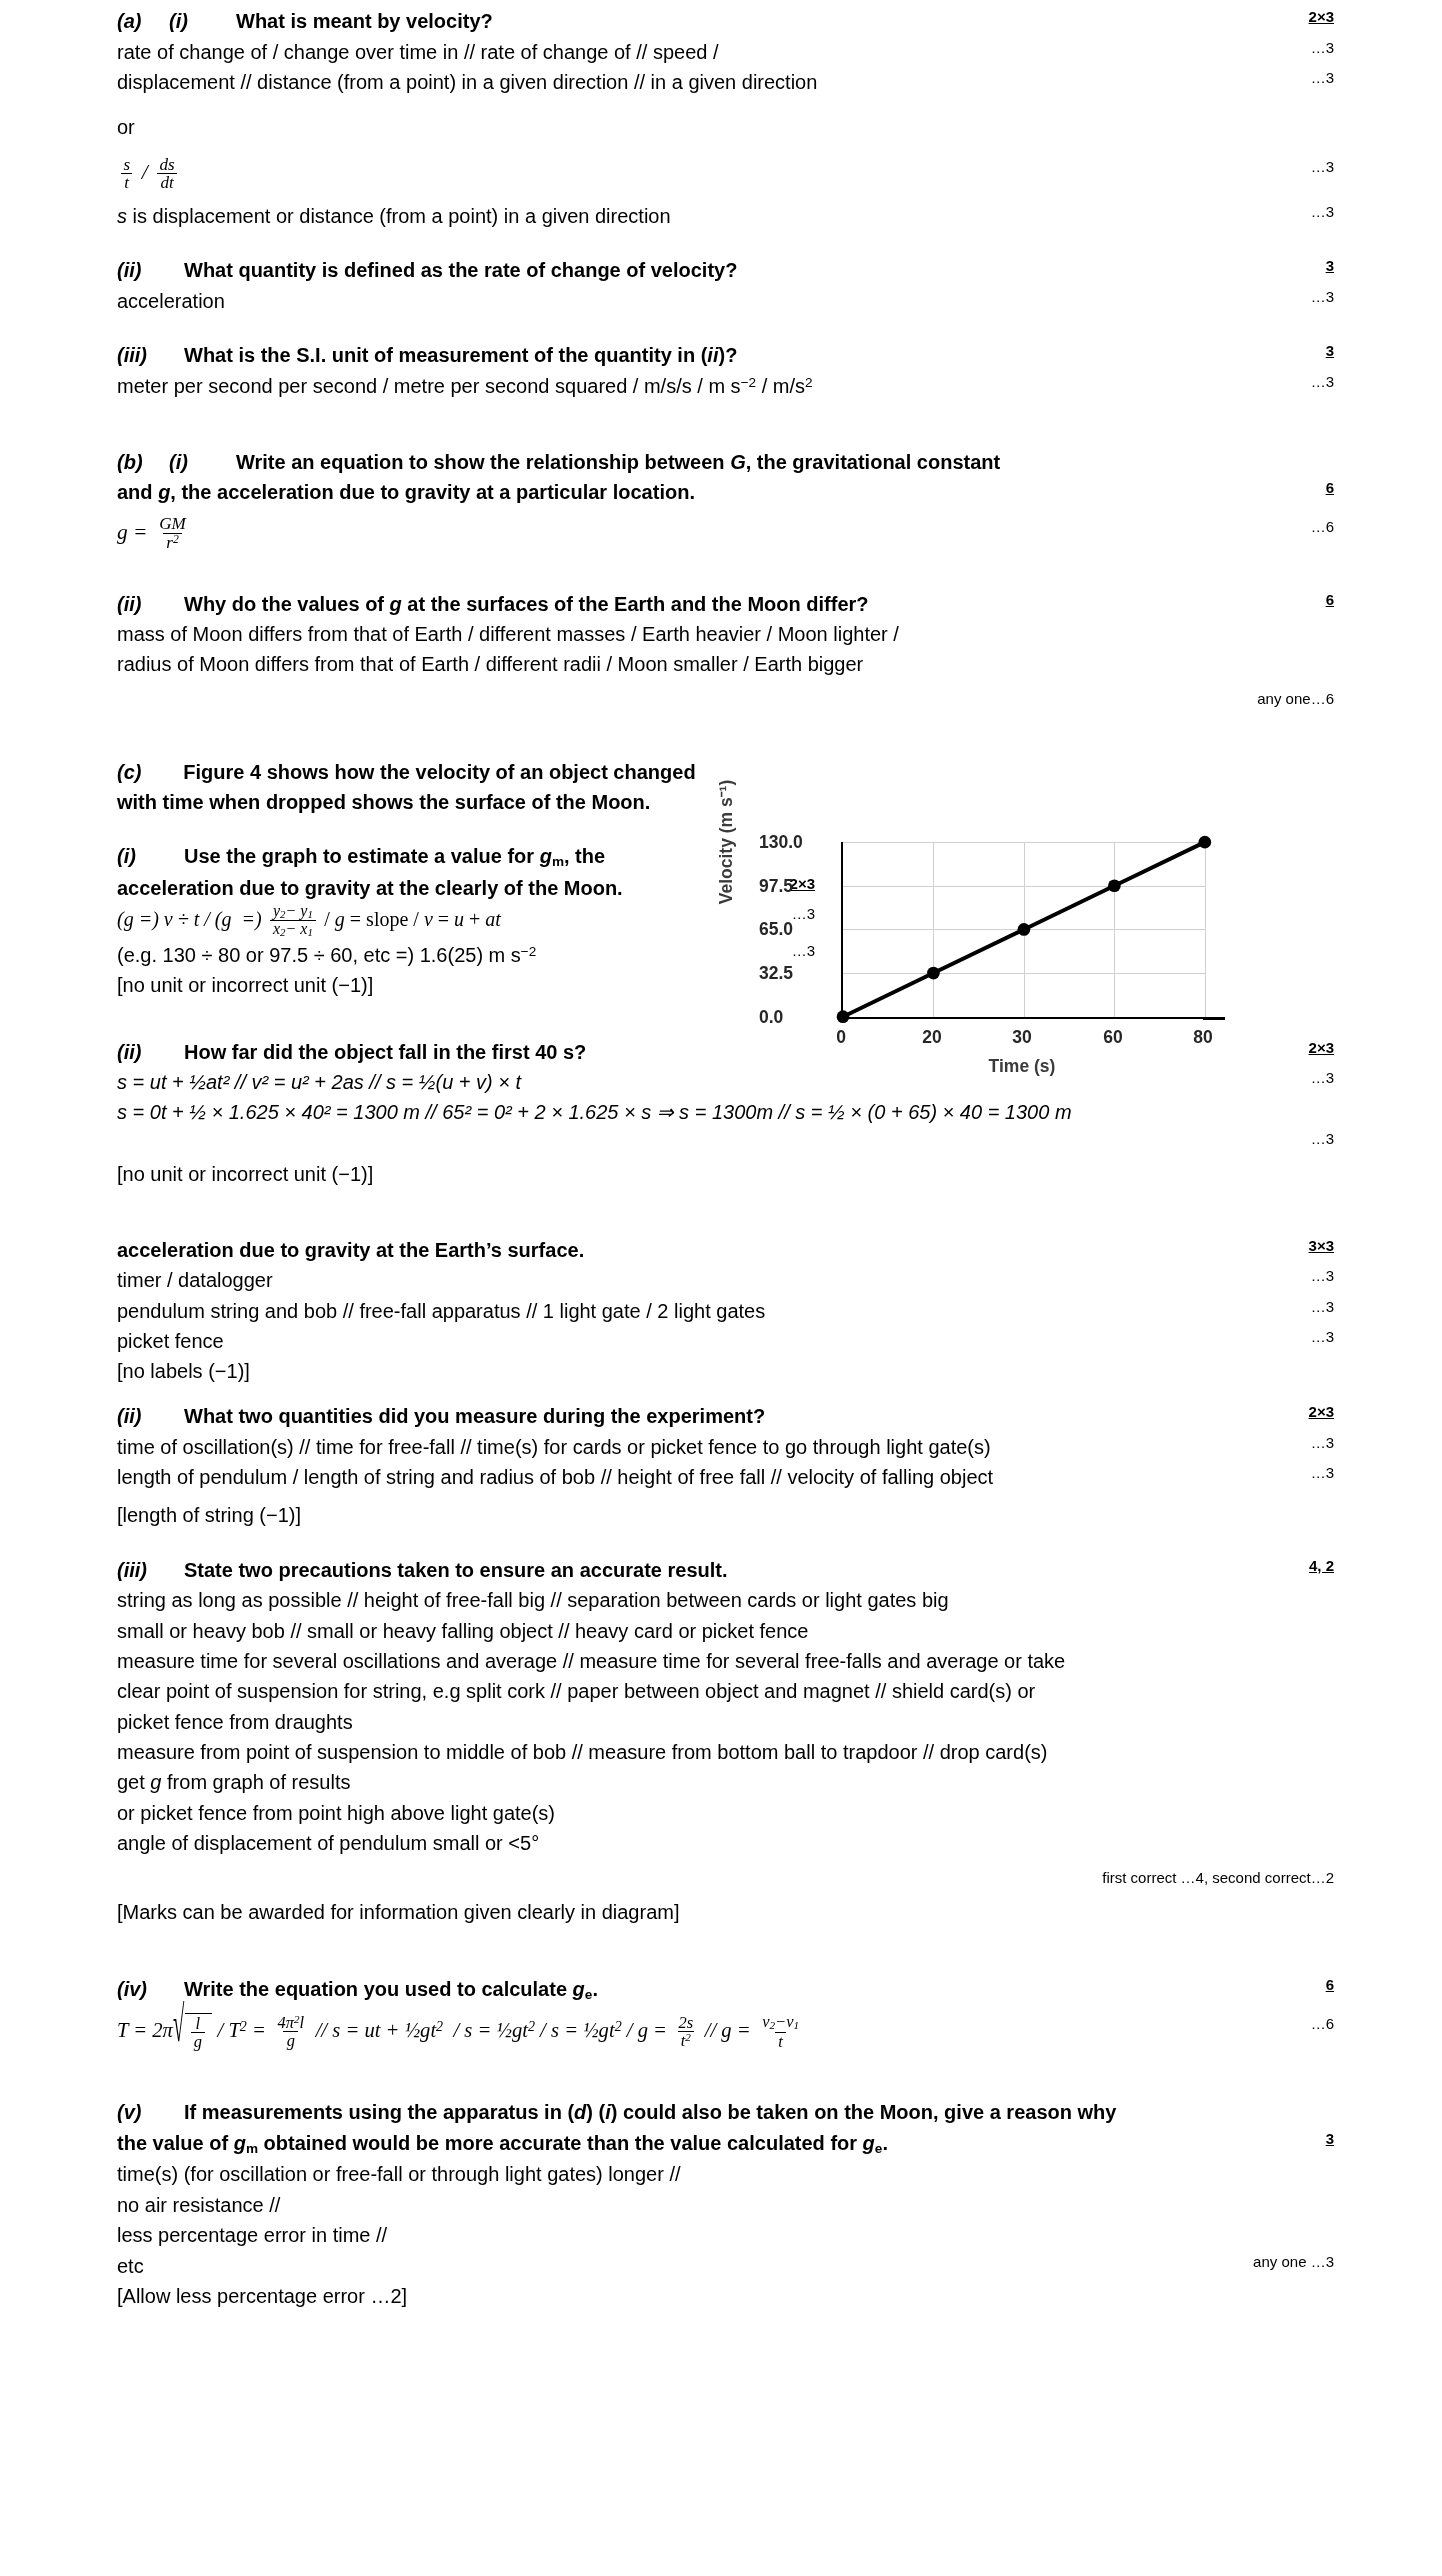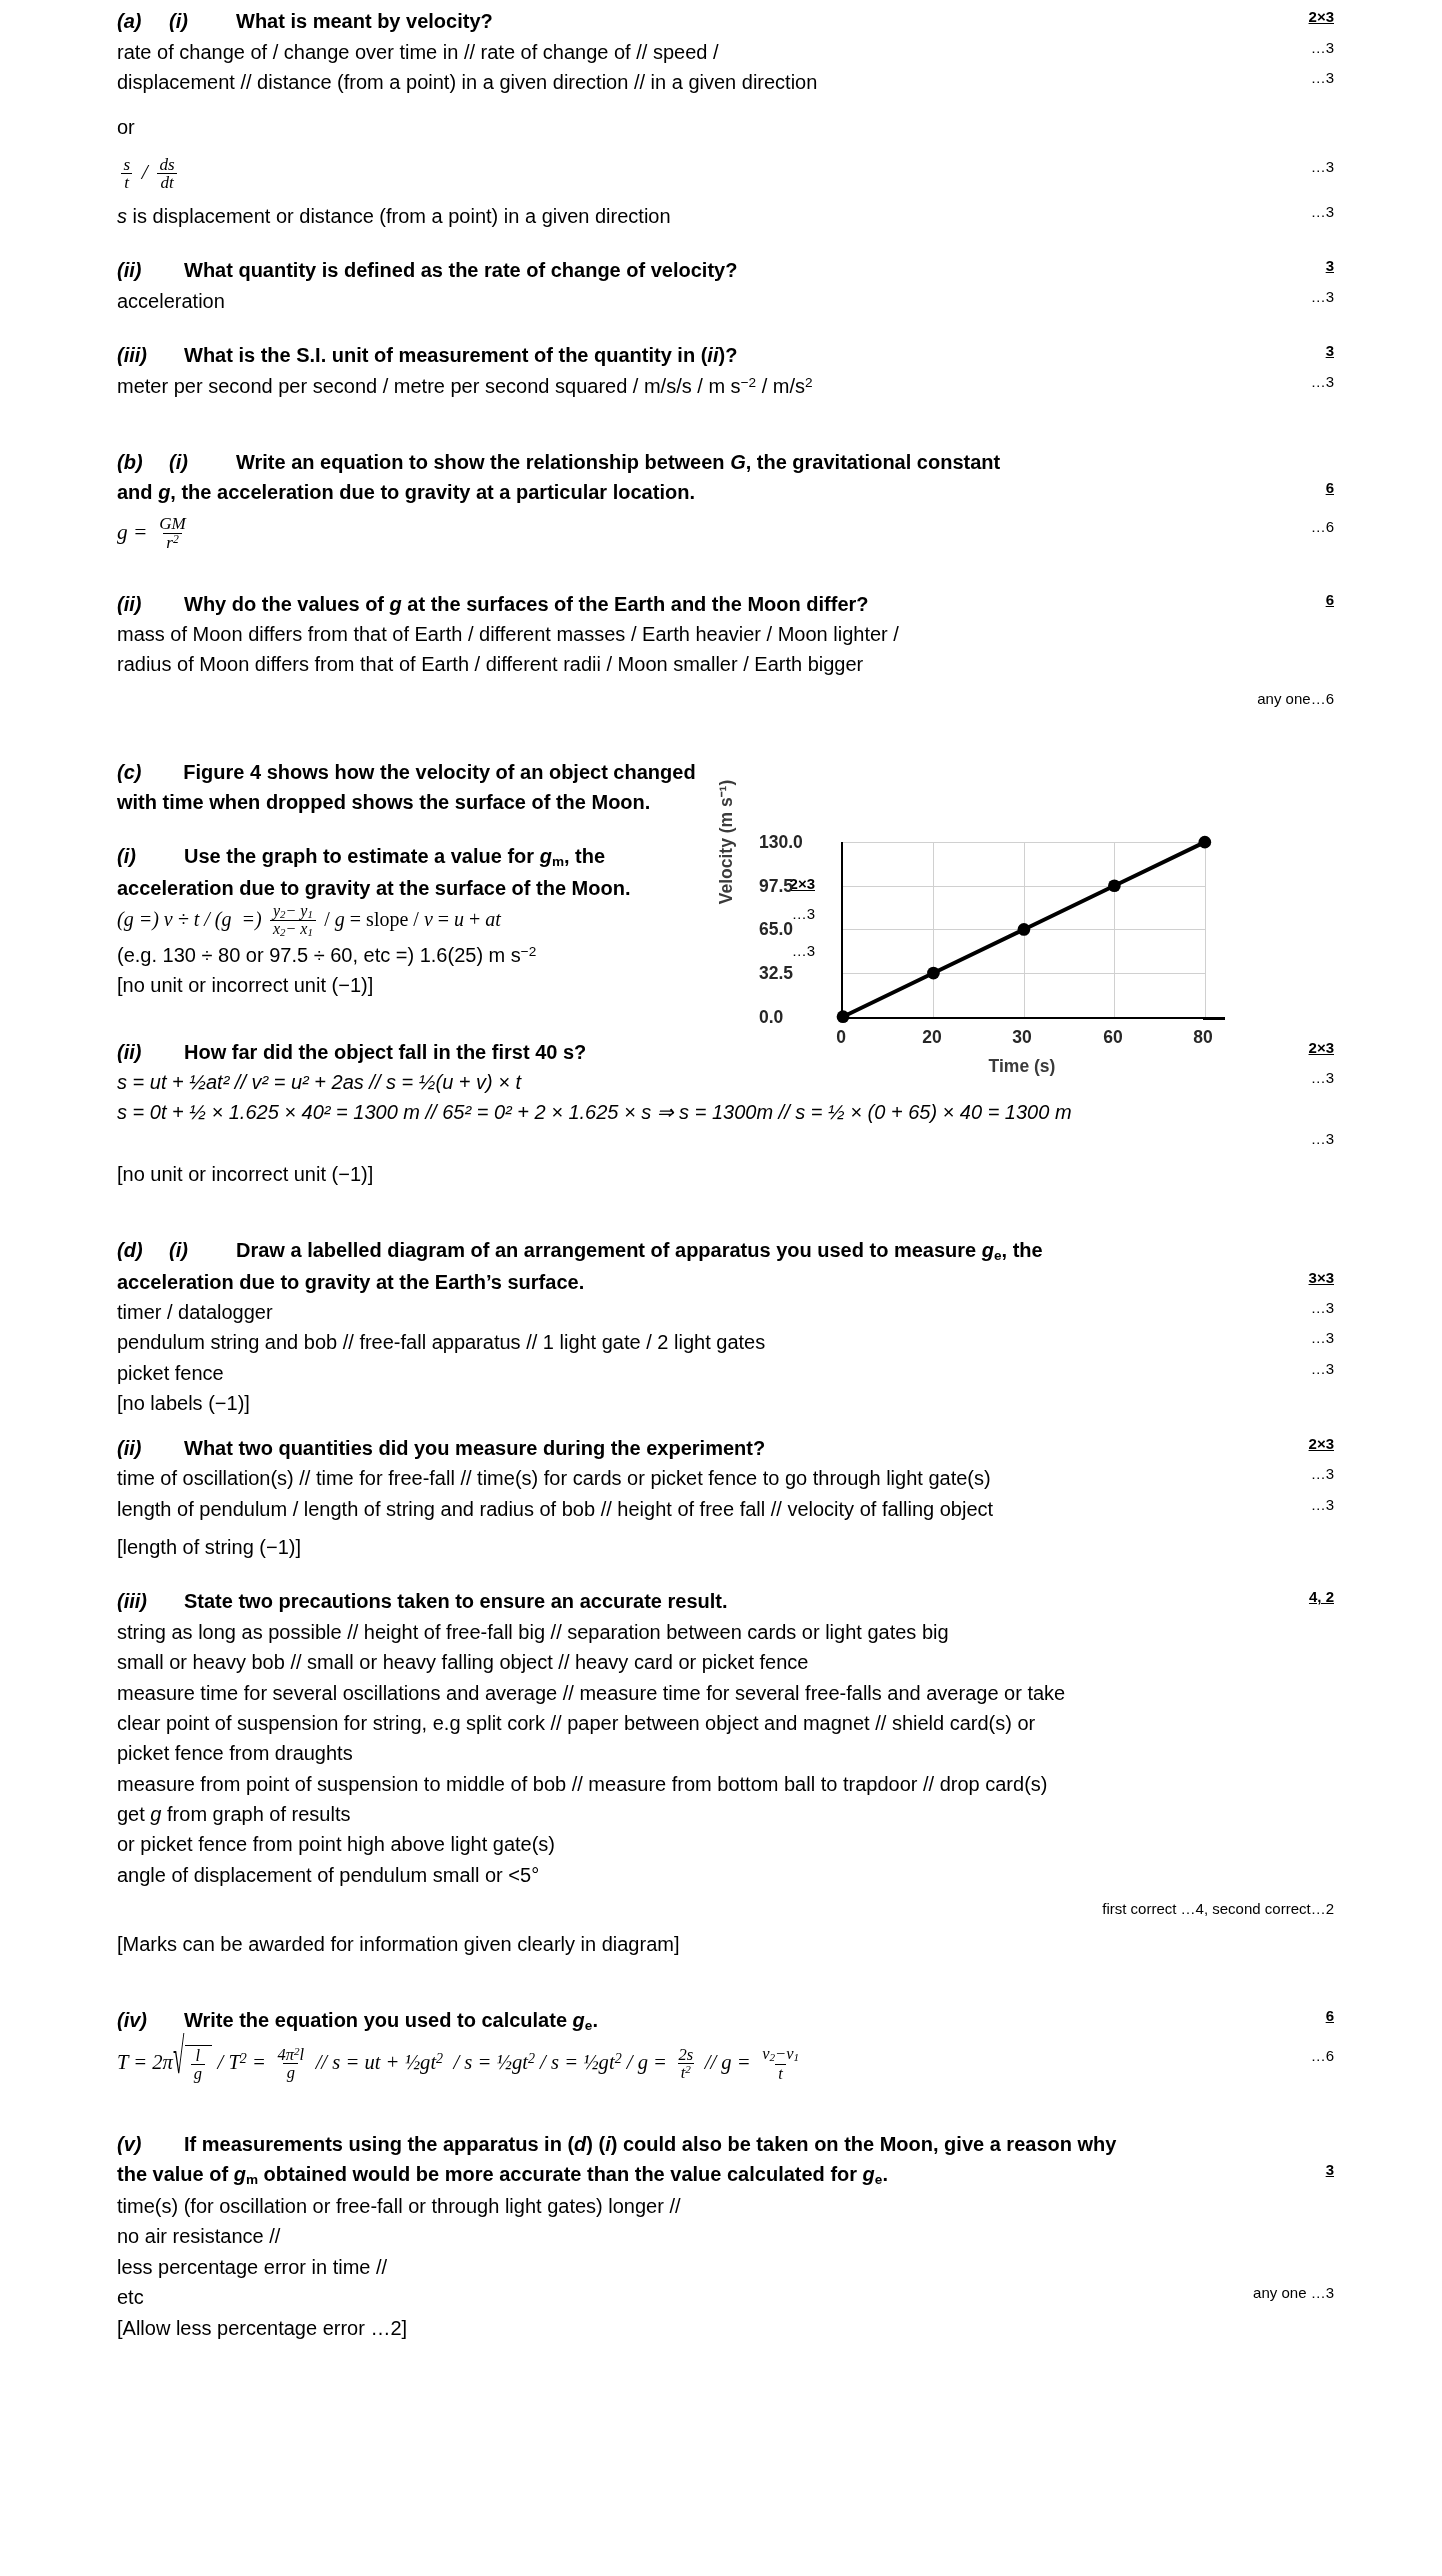--- a/index.html
+++ b/index.html
@@ -296,21 +296,21 @@
       </div>
     </div>
 
     <div class="sp-m"></div>
 
     <div style="width:698px;">
       <div class="row qhead">
         <div class="txt"><span class="lbl-r it">(i)</span><span>Use the graph to estimate a value for </span><i>g</i><sub>m</sub><span>, the</span></div>
       </div>
       <div class="row qhead">
-        <div class="txt" style="flex:0 1 auto;padding-right:8px;">acceleration due to gravity at the surface of the Moon.</div>
+        <div class="txt" style="flex:0 1 auto;padding-right:8px;">acceleration due to gravity at the clearly of the Moon.</div>
         <div class="mark" style="width:auto;">2×3</div>
       </div>
 
       <div class="row ans">
         <div class="txt eqline" style="font-size:20px;">
           <span class="serif-it">(g =) v ÷ t / (g&nbsp; =) </span>
           <span class="frac">
             <span class="num serif-it">y<sub>2</sub>− y<sub>1</sub></span>
             <span class="den serif-it">x<sub>2</sub>− x<sub>1</sub></span>
           </span>
@@ -346,24 +346,20 @@
       <div class="txt"></div>
       <div class="mark">…3</div>
     </div>
     <div class="sp-xs"></div>
     <div class="row ans">
       <div class="txt">[no unit or incorrect unit (−1)]</div>
     </div>
 
     <div class="sp-xl"></div>
 
-    <div class="row qhead">
-      <div class="txt"><span class="lbl-a it">(d)</span><span class="lbl-r it">(i)</span><span>Draw a labelled diagram of an arrangement of apparatus you used to measure </span><i>g</i><sub>e</sub><span>, the</span></div>
-      <div class="mark"></div>
-    </div>
     <div class="row qhead">
       <div class="txt">acceleration due to gravity at the Earth’s surface.</div>
       <div class="mark">3×3</div>
     </div>
     <div class="row ans">
       <div class="txt">timer / datalogger</div>
       <div class="mark">…3</div>
     </div>
     <div class="row ans">
       <div class="txt">pendulum string and bob // free-fall apparatus // 1 light gate / 2 light gates</div>

